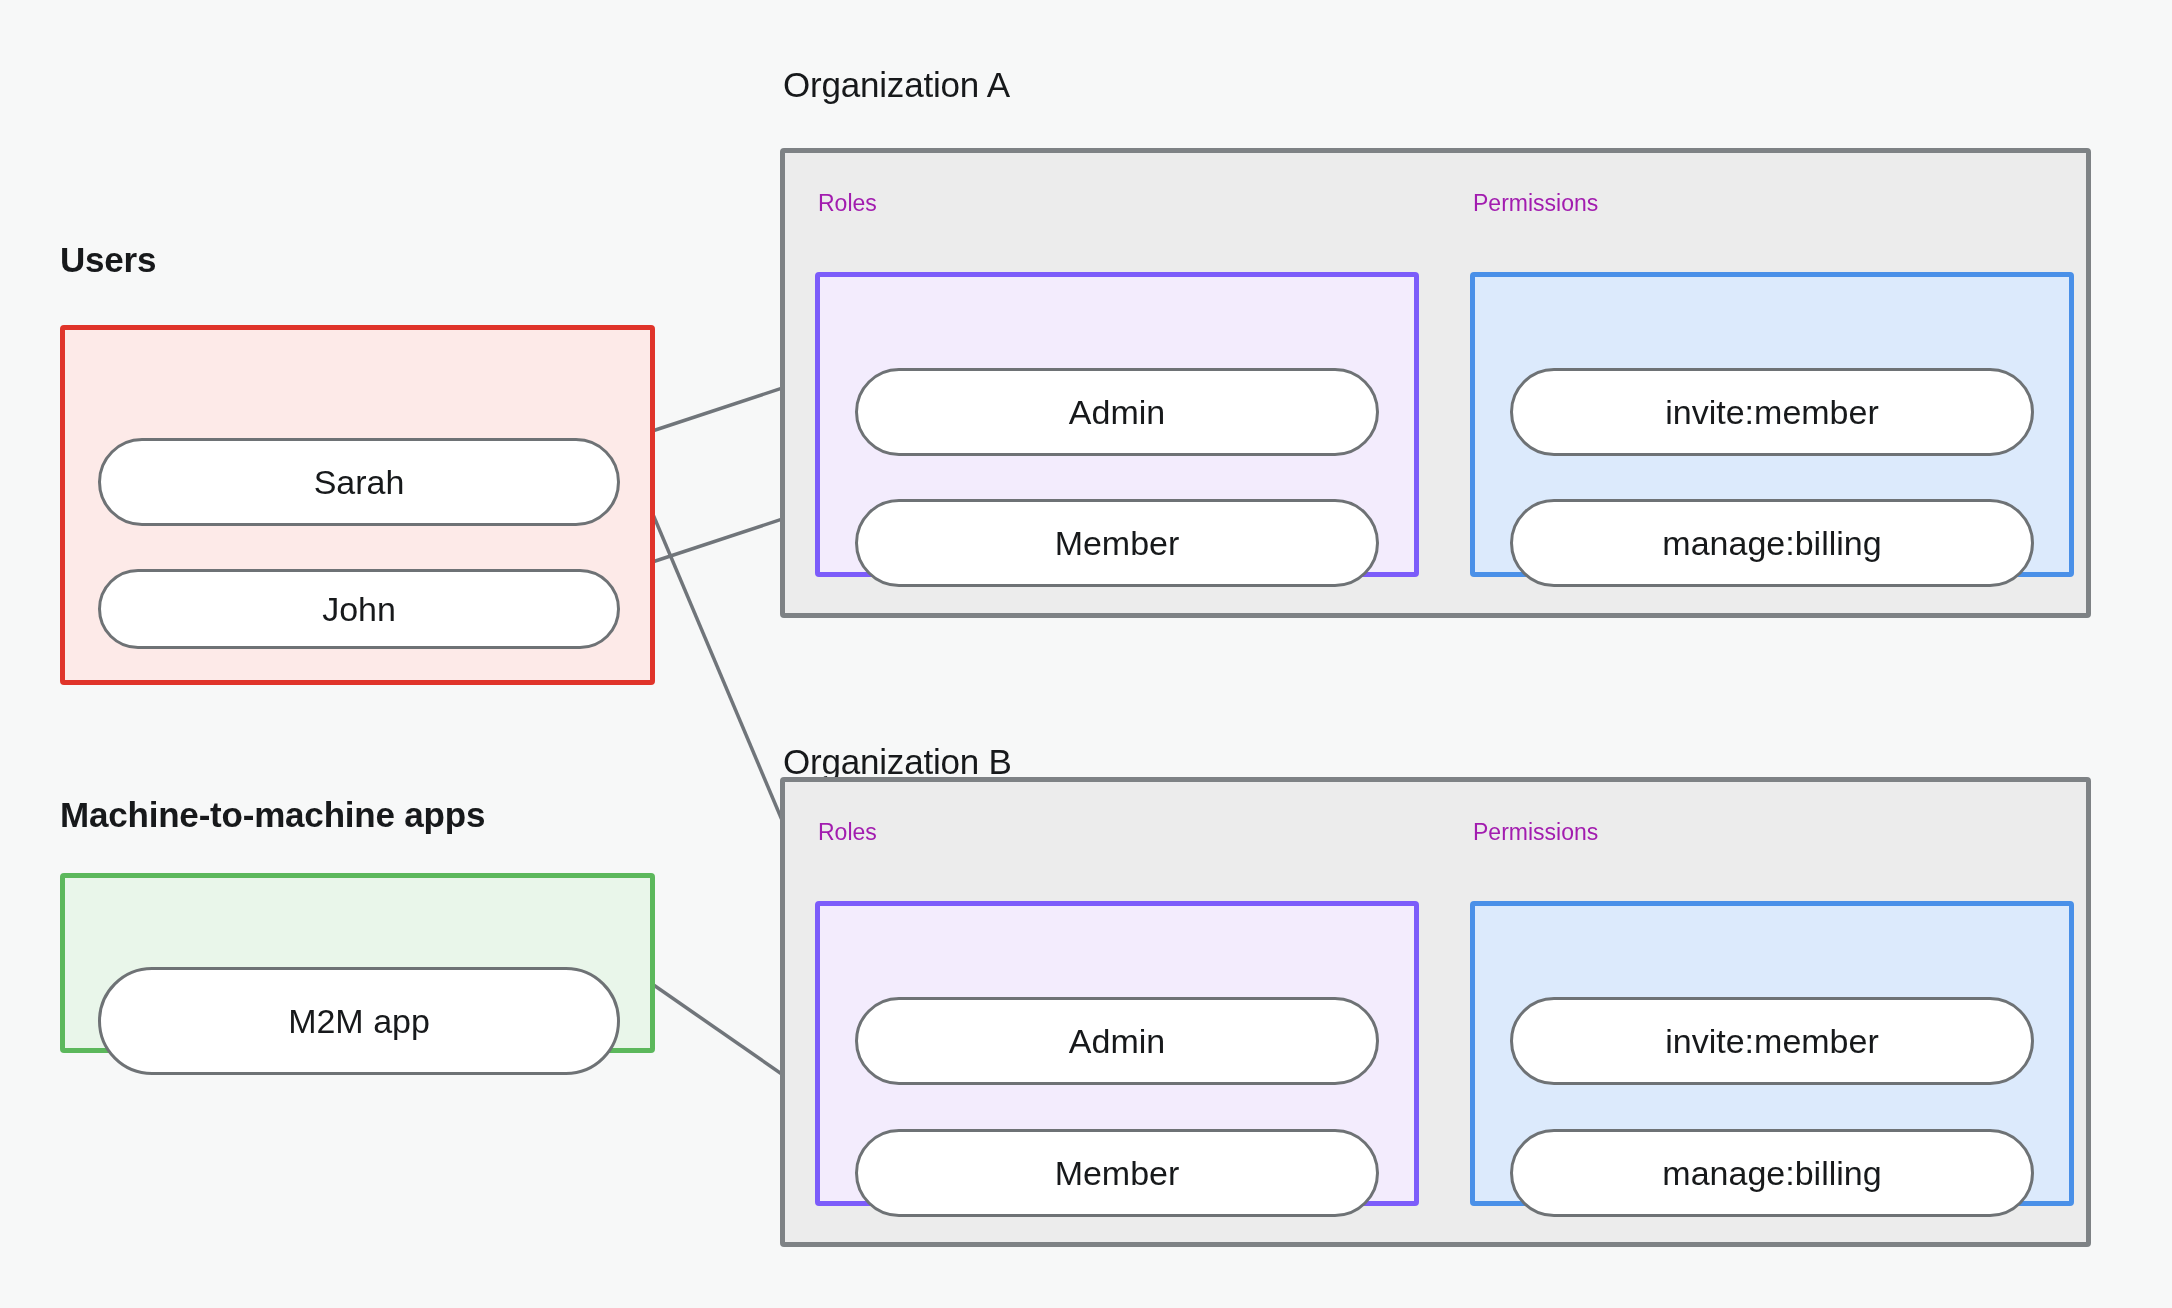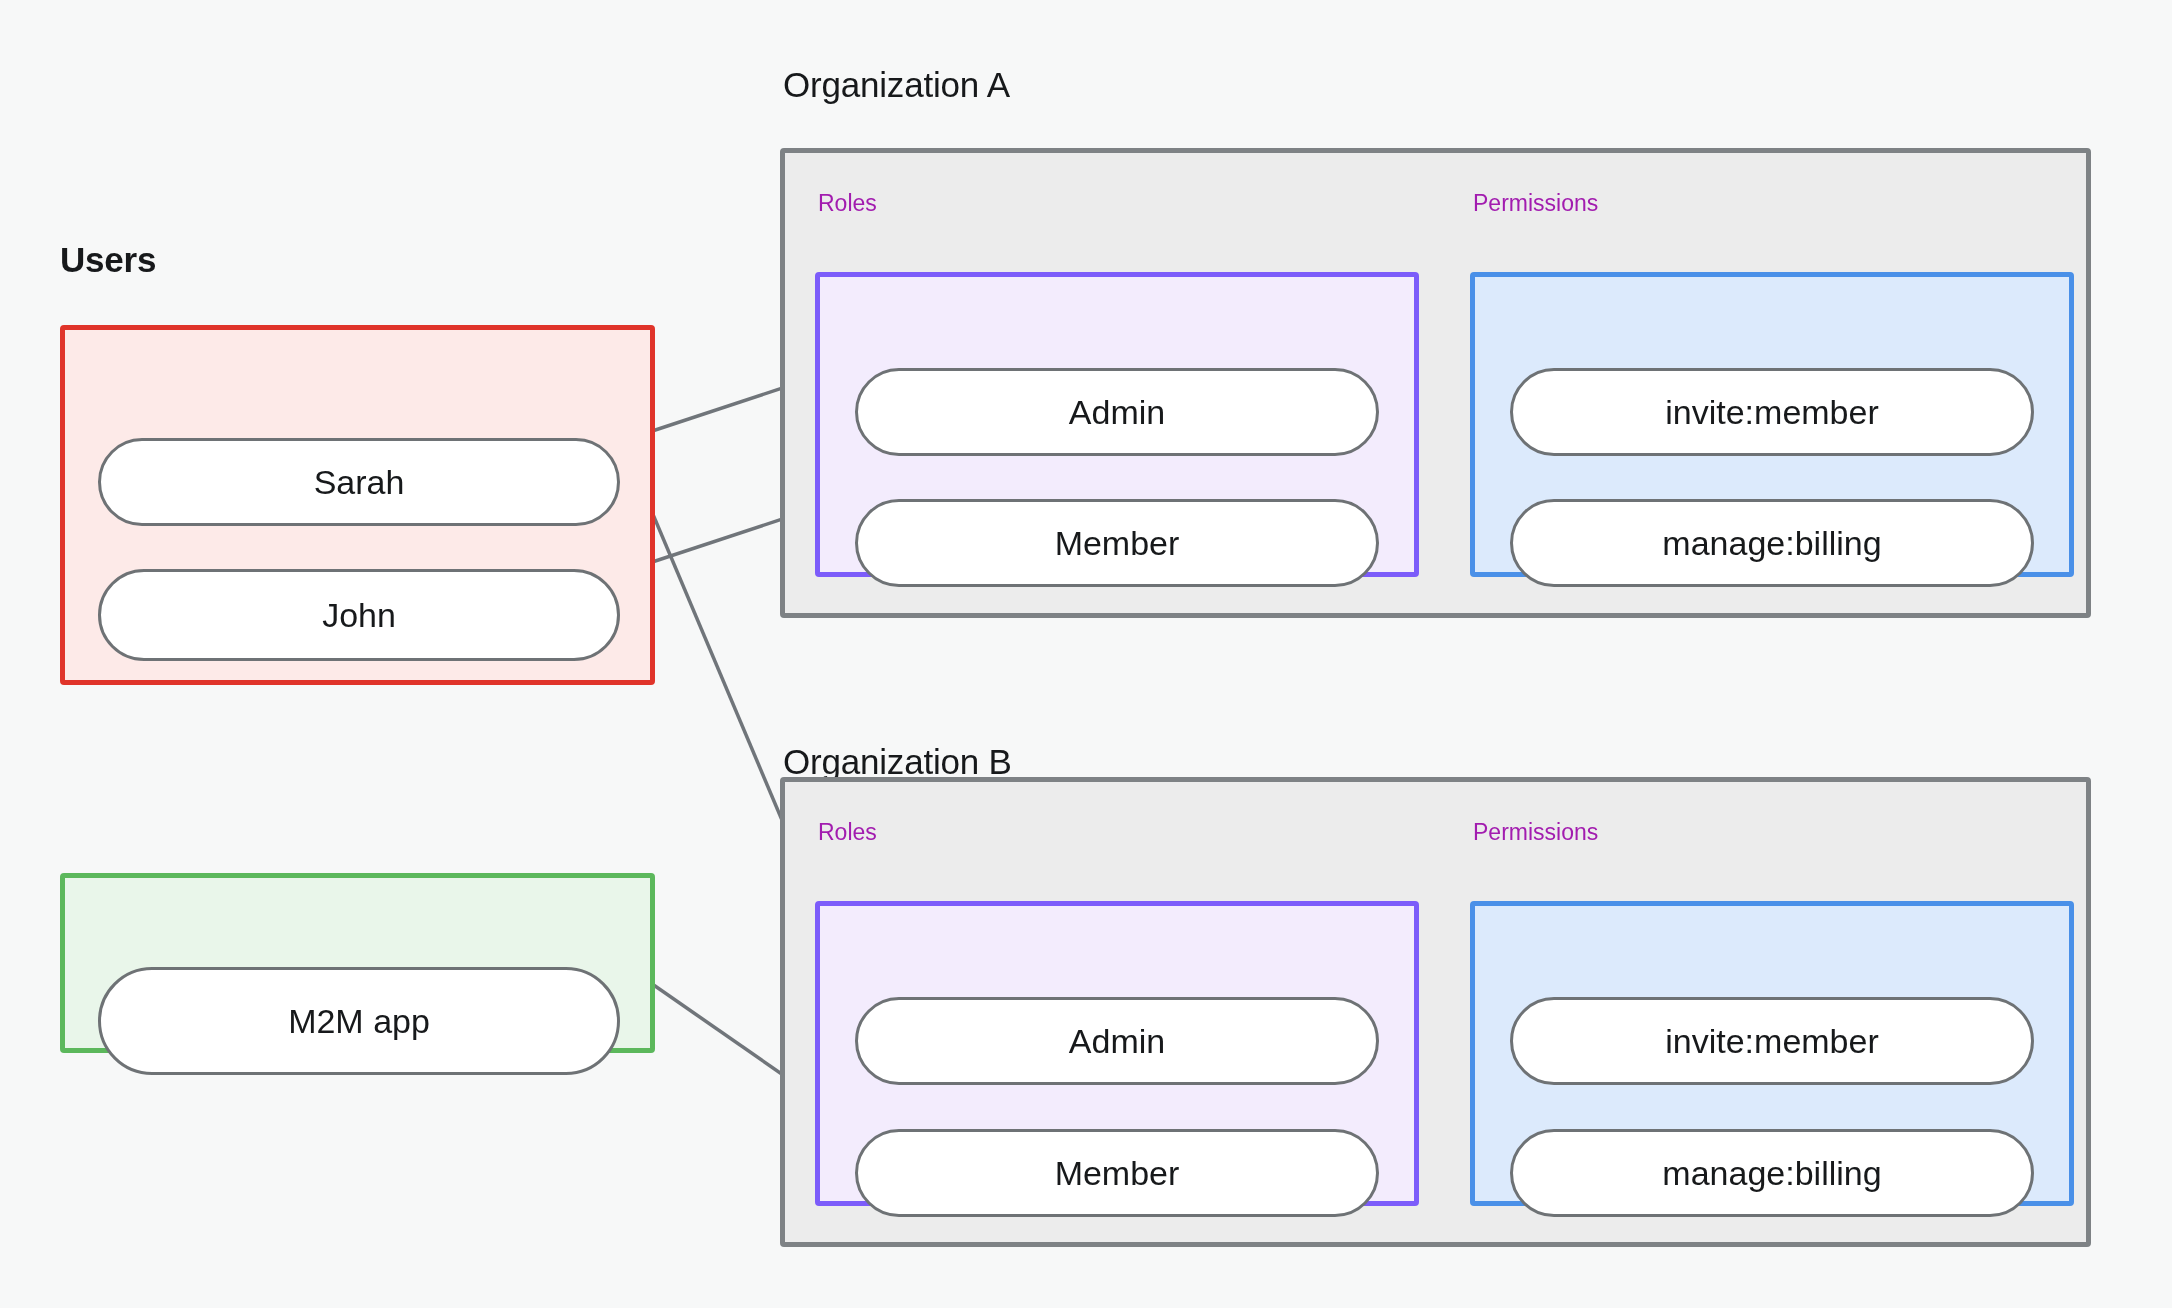--- a/index.html
+++ b/index.html
@@ -114,24 +114,25 @@
   </svg>
 
   <div class="caption" style="left:60px; top:240px;">Users</div>
 
   <div class="group users" style="left:60px; top:325px; width:595px; height:360px;"></div>
 
   <div class="pill" style="left:98px; top:390px; width:522px; height:88px;">
     <span>Sarah</span>
   </div>
 
-  <div class="pill" style="left:98px; top:521px; width:522px; height:92px;">
+  <div class="pill" style="left:98px; top:521px; width:522px; height:80px;">
     <span>John</span>
   </div>
 
+  <div class="caption" style="left:60px; top:795px;">Machine-to-machine apps</div>
 
   <div class="group m2m" style="left:60px; top:873px; width:595px; height:180px;"></div>
 
   <div class="pill" style="left:98px; top:919px; width:522px; height:108px;">
     <span>M2M app</span>
   </div>
 
   <div class="caption thin" style="left:783px; top:65px;">Organization A</div>
 
   <div class="group org" style="left:780px; top:148px; width:1311px; height:470px;"></div>

